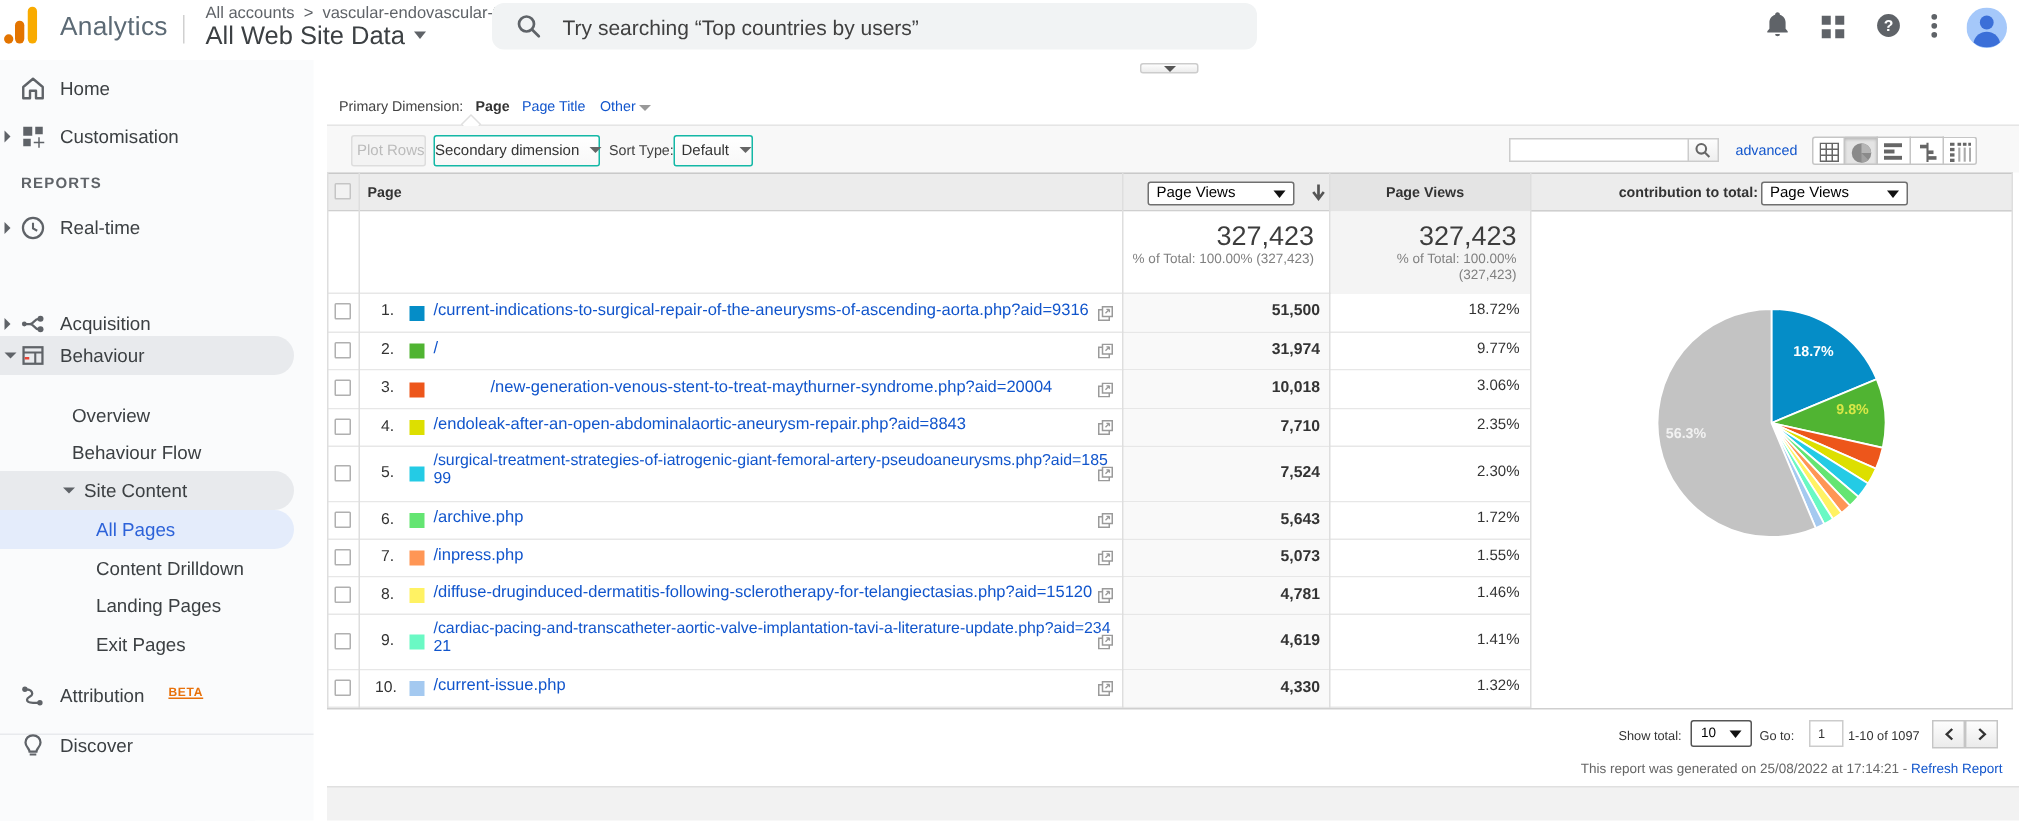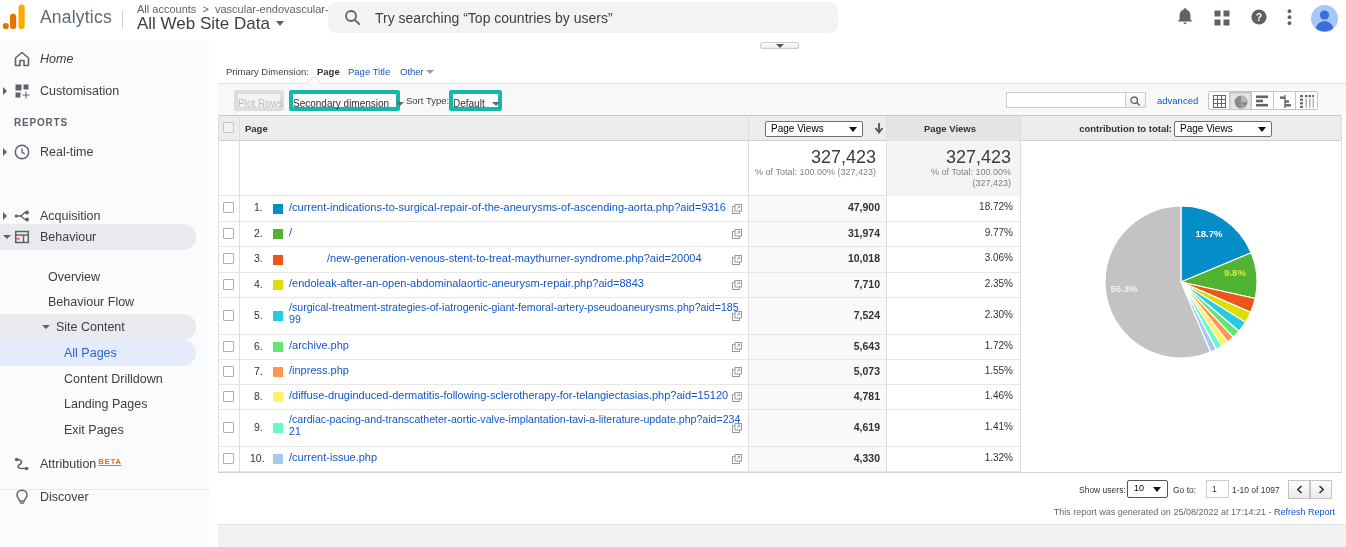--- a/index.html
+++ b/index.html
@@ -21,34 +21,34 @@
 .nav-item { position:absolute; left:0; width:196px; height:26px; font-size:12.5px; color:#3c4043; }
 .nav-label { position:absolute; top:6px; }
 .nav-arrow { position:absolute; left:3px; top:9px; width:0; height:0; }
 .arr-r { border-left:4px solid #5f6368; border-top:4px solid transparent; border-bottom:4px solid transparent; }
 .arr-d { border-top:4px solid #5f6368; border-left:4px solid transparent; border-right:4px solid transparent; top:11px; }
 .pill { background:#e8eaed; border-radius:0 16px 16px 0; }
 .pill-sel { background:#e4ecfb; border-radius:0 16px 16px 0; }
 #reports-lbl { position:absolute; left:14px; top:77px; font-size:10px; font-weight:bold; color:#5f6368; letter-spacing:0.8px; }
 .nav-ico { position:absolute; left:13px; top:4px; width:18px; height:18px; }
 #sb-divider { position:absolute; left:0; top:449px; width:209px; height:1px; background:#e8eaed; }
-.beta { color:#e8710a; font-size:8px; font-weight:bold; letter-spacing:0.5px; position:relative; top:-4px; margin-left:2px;text-decoration:underline; }
+.beta { color:#e8710a; font-size:8px; font-weight:bold; letter-spacing:0.5px; position:relative; top:-4px; margin-left:16px;text-decoration:underline; }
 
 
 #main { position:absolute; left:218px; top:40px; width:1136px; height:507px; background:#fff; }
 #collapse-btn { position:absolute; left:542px; top:2px; width:39px; height:7px; background:linear-gradient(#fdfdfd,#ececec); border:1px solid #ccc; border-radius:2px; }
 #collapse-btn::after { content:""; position:absolute; left:15px; top:1px; border-top:4px solid #555; border-left:4px solid transparent; border-right:4px solid transparent; }
 #primdim { position:absolute; left:8px; top:26px; font-size:9.5px; color:#424242; }
 #primdim b { color:#333; }
 #primdim .lnk { color:#15c; }
 #primdim .oth-arr { display:block; border-top:4px solid #999; border-left:4px solid transparent; border-right:4px solid transparent; position:relative; top:-2px; left:2px;}
 #toolbar { position:absolute; left:0; top:43px; width:1136px; height:32px; background:#f8f8f8; border-top:1px solid #e5e5e5; }
 #caret { position:absolute; left:91px; top:-6px; width:10px; height:10px; background:#fff; border:1px solid #e0e0e0; transform:rotate(45deg); }
 #caret-cover { position:absolute; left:86px; top:0px; width:20px; height:9px; background:#f8f8f8; }
-.tb-btn { position:absolute; top:6px; height:21px; font-size:10px; border:4px solid #14b8a6; border-radius:2px; background:linear-gradient(#fff,#f8f8f8); color:#333; line-height:19px; text-align:right; white-space:nowrap; }
+.tb-btn { position:absolute; top:6px; height:21px; font-size:10px; border:1px solid #14b8a6; border-radius:2px; background:linear-gradient(#fff,#f8f8f8); color:#333; line-height:19px; text-align:right; white-space:nowrap; }
 .tb-lbl { position:absolute; top:11px; font-size:9.5px; color:#424242; white-space:nowrap; }
 .dda { display:inline-block; border-top:4px solid #666; border-left:4px solid transparent; border-right:4px solid transparent; position:relative; top:-1px; margin-left:7px; }
 
 
 #table { position:absolute; left:0; top:75px; width:1124px; }
 .vline { position:absolute; top:0; width:1px; background:#dedede; }
 #thead { position:absolute; left:0; top:0; width:1124px; height:26px; background:#ececec; border-top:1px solid #c9c9c9; border-bottom:1px solid #cfcfcf; }
 #thead .c2bg { position:absolute; left:668px; top:0; width:134px; height:25px; background:#e4e4e4; }
 .chk { position:absolute; width:11px; height:11px; border:1px solid #b0b0b0; background:#fff; border-radius:1px; }
 #summary { position:absolute; left:0; top:26px; width:802px; height:55px; background:#fff; border-bottom:1px solid #e7e7e7; }
@@ -118,21 +118,21 @@
     <circle cx="2.5" cy="8.2" r="1.9" fill="#5f6368"></circle>
     <circle cx="2.5" cy="14.2" r="1.9" fill="#5f6368"></circle>
   </svg>
   <svg class="abs" style="left:1311px; top:5px;" width="27" height="27" viewBox="0 0 27 27">
     <circle cx="13.5" cy="13.5" r="13.5" fill="#a5c8fa"></circle>
     <circle cx="13.5" cy="10" r="4.6" fill="#3b6fd8"></circle>
     <path d="M4.7 23.3 C5.6 18.9 9.2 16.2 13.5 16.2 C17.8 16.2 21.4 18.9 22.3 23.3 A 13.5 13.5 0 0 1 4.7 23.3 Z" fill="#3b6fd8"></path>
   </svg>
 </div>
 <div id="sidebar">
-  <div class="nav-item" style="top:6px;font-style:italic;">
+  <div class="nav-item" style="top:6px;">
     <svg class="nav-ico" viewBox="0 0 18 18">
         <path d="M9 2.5 L15.5 8 L15.5 15.5 L11 15.5 L11 10.5 L7 10.5 L7 15.5 L2.5 15.5 L2.5 8 Z" fill="none" stroke="#5f6368" stroke-width="1.6" stroke-linejoin="round"></path>
       </svg>
     <span class="nav-label" style="left:40px;">Home</span>
   </div>
   <div class="nav-item" style="top:38px;">
     <span class="nav-arrow arr-r"></span>
     <svg class="nav-ico" viewBox="0 0 18 18">
       <rect x="2.5" y="2.5" width="6" height="6" fill="#5f6368"></rect>
       <rect x="10.5" y="2.5" width="5" height="5" fill="#5f6368"></rect>
@@ -293,21 +293,21 @@
   <div class="c1bg"></div>
   <div class="chk" style="left:5px; top:6px;"></div>
   <div class="rnum" style="top:6px; left:36px;">1.</div>
   <div class="sq" style="top:8px; background:#058dc7;"></div>
   <div class="rlink" style="top:7px;">/current-indications-to-surgical-repair-of-the-aneurysms-of-ascending-aorta.php?aid=9316</div>
   <svg class="popico" style="top:8px;" viewBox="0 0 10 10">
           <rect x="0.5" y="2.5" width="7" height="7" fill="none" stroke="#9a9a9a" stroke-width="1"></rect>
           <rect x="3" y="0.5" width="6.5" height="6.5" fill="#fff" stroke="#9a9a9a" stroke-width="1"></rect>
           <path d="M5 4.8 L7.6 2.2 M7.6 2.2 L5.6 2.2 M7.6 2.2 L7.6 4.2" stroke="#9a9a9a" stroke-width="0.9" fill="none"></path>
         </svg>
-  <div class="v1" style="top:6px;">47,900</div>
+  <div class="v1" style="top:6px;">51,500</div>
   <div class="v2" style="top:6px;">18.72%</div>
 </div>
 <div class="row" style="top:107px; height:25px;">
   <div class="c1bg"></div>
   <div class="chk" style="left:5px; top:6px;"></div>
   <div class="rnum" style="top:6px; left:36px;">2.</div>
   <div class="sq" style="top:7px; background:#50b432;"></div>
   <div class="rlink" style="top:6px;">/</div>
   <svg class="popico" style="top:7px;" viewBox="0 0 10 10">
           <rect x="0.5" y="2.5" width="7" height="7" fill="none" stroke="#9a9a9a" stroke-width="1"></rect>
@@ -447,21 +447,21 @@
 <path d="M78,78 L124.69,137.96 A76,76 0 0 1 119.00,141.99 Z" fill="#fff263" stroke="#fff" stroke-width="1.2"></path>
 <path d="M78,78 L119.00,141.99 A76,76 0 0 1 113.18,145.37 Z" fill="#6af9c4" stroke="#fff" stroke-width="1.2"></path>
 <path d="M78,78 L113.18,145.37 A76,76 0 0 1 107.48,148.05 Z" fill="#a4c9f0" stroke="#fff" stroke-width="1.2"></path>
 <path d="M78,78 L107.48,148.05 A76,76 0 1 1 78.00,2.00 Z" fill="#c3c3c3" stroke="#fff" stroke-width="1.2"></path>
 <text x="106" y="33" font-size="9.5" font-weight="bold" fill="#fff" text-anchor="middle" font-family="Liberation Sans">18.7%</text>
 <text x="132" y="72" font-size="9.5" font-weight="bold" fill="#d9e747" text-anchor="middle" font-family="Liberation Sans">9.8%</text>
 <text x="21" y="88" font-size="9.5" font-weight="bold" fill="#f2f2f2" text-anchor="middle" font-family="Liberation Sans">56.3%</text>
   </svg>
 </div>
   <div id="pager">
-    <div style="position:absolute; left:861px; top:13px;">Show users:</div>
+    <div style="position:absolute; left:861px; top:13px;">Show total:</div>
     <div class="selbox" style="left:909px; top:8px; width:41px;">10<span class="selarr" style="right:6px;"></span></div>
     <div style="position:absolute; left:955px; top:13px;">Go to:</div>
     <div style="position:absolute; left:988px; top:8px; width:23px; height:18px; border:1px solid #ccc; background:#fff; font-size:8.5px; line-height:16px; text-indent:5px;">1</div>
     <div style="position:absolute; left:1014px; top:13px;">1-10 of 1097</div>
     <div class="pgbtn" style="left:1070px;"><svg width="7" height="9" viewBox="0 0 7 9">
           <path d="M5.5 1 L1.8 4.5 L5.5 8" stroke="#333" stroke-width="1.6" fill="none"></path>
         </svg></div>
     <div class="pgbtn" style="left:1092px;"><svg width="7" height="9" viewBox="0 0 7 9">
           <path d="M1.5 1 L5.2 4.5 L1.5 8" stroke="#333" stroke-width="1.6" fill="none"></path>
         </svg></div>

